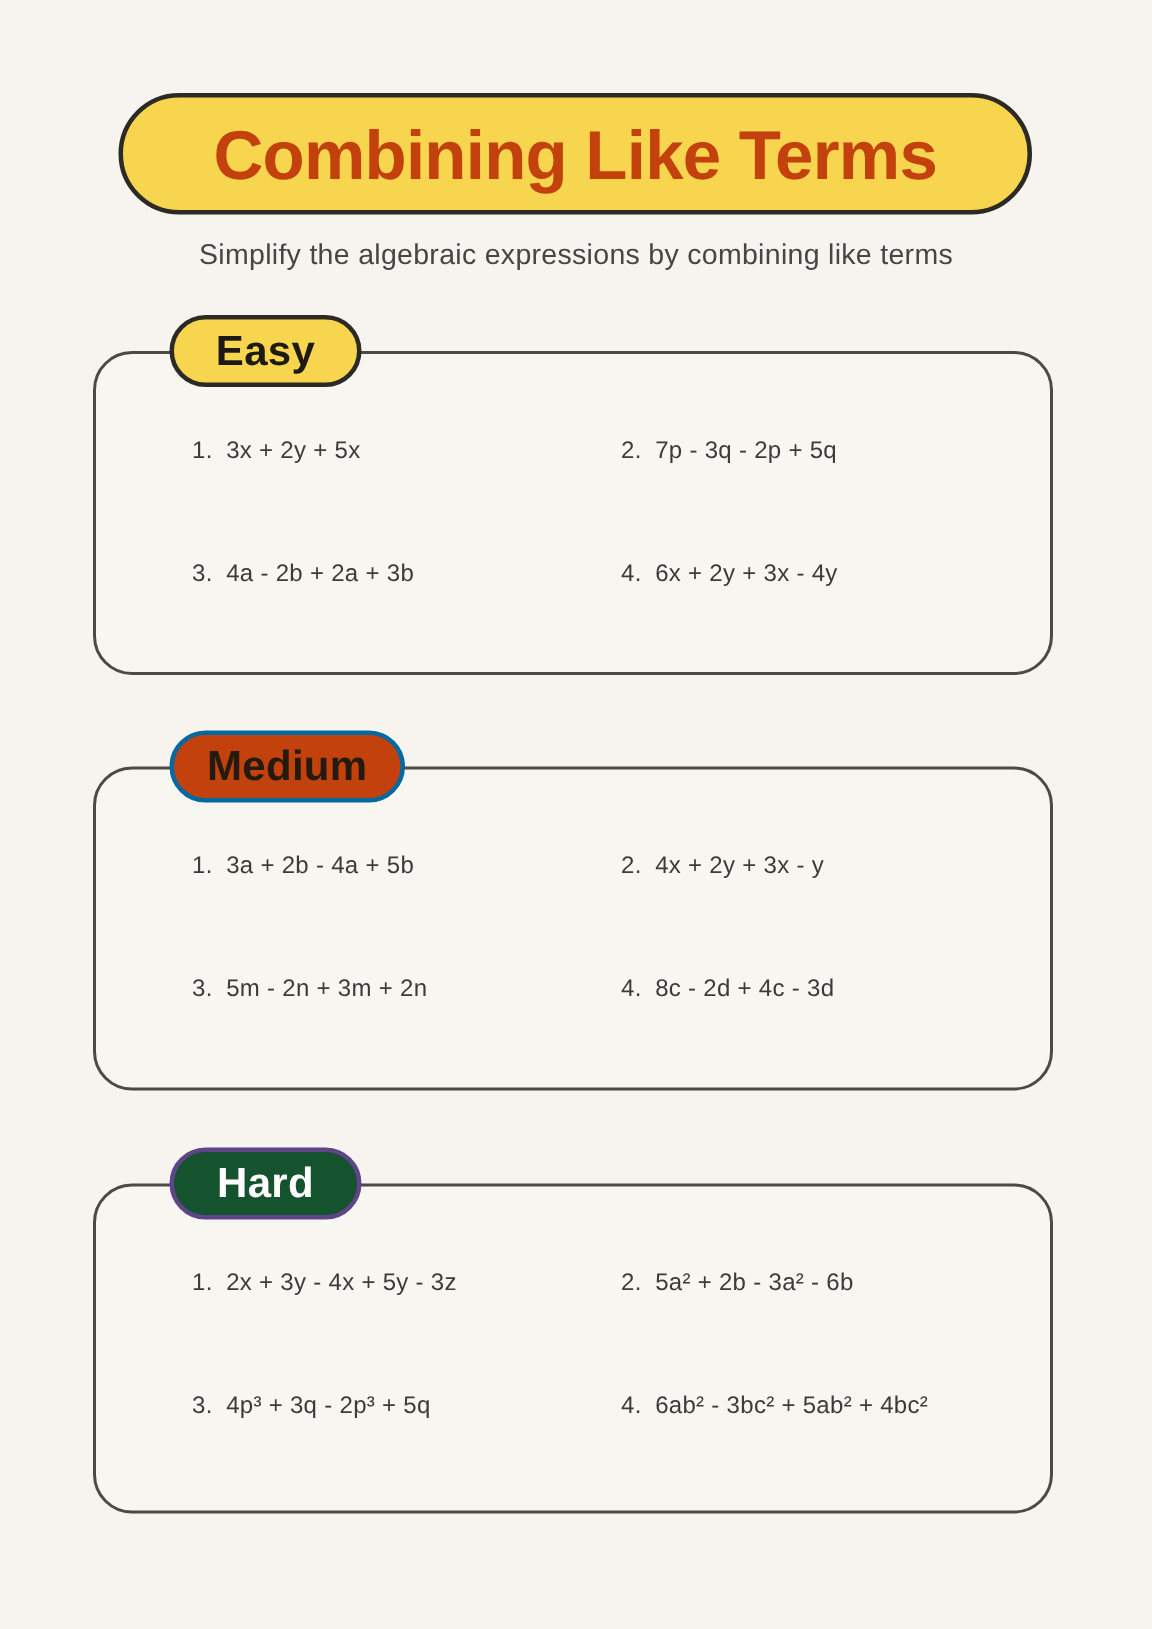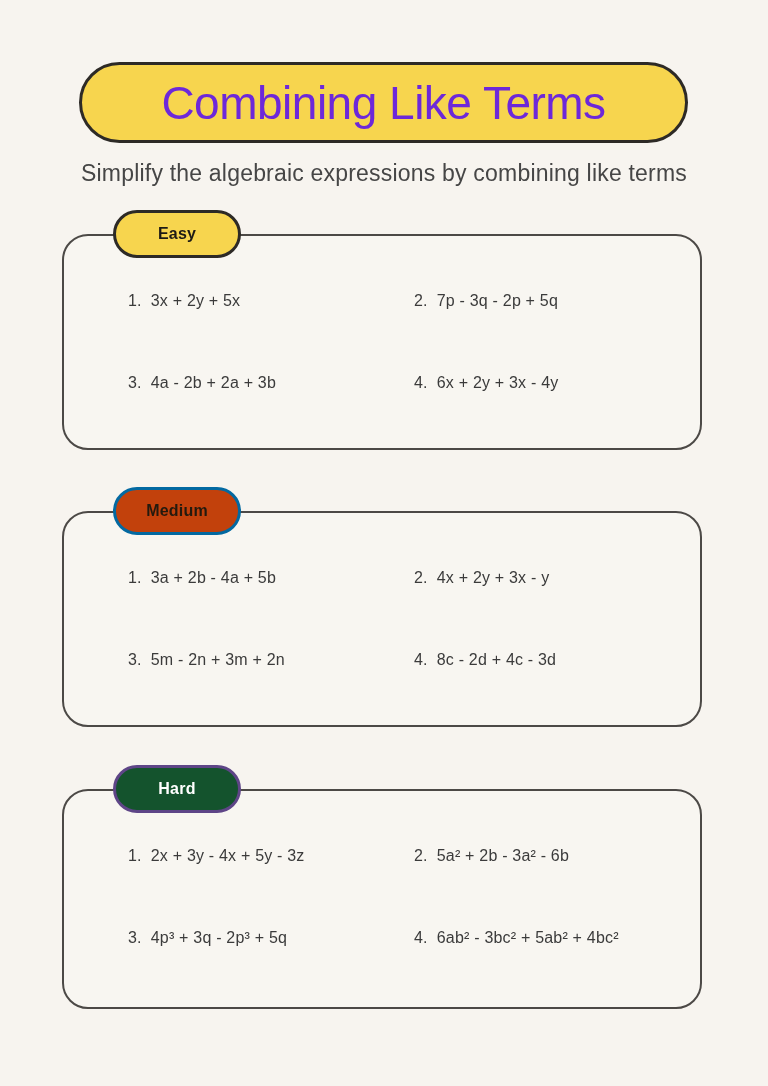--- a/index.html
+++ b/index.html
@@ -15,48 +15,48 @@
   
   .title-pill {
     position:absolute; left:79px; top:62px;
     width:609px; height:81px;
     background:#F7D54E;
     border:3px solid #2D2A26;
     border-radius:42px;
     display:flex; align-items:center; justify-content:center;
   }
   .title-text {
-    font-size:46px; font-weight:normal; color:#6d28d9;
+    font-size:46px; font-weight:bold; color:#c2410c;
     letter-spacing:-0.5px; white-space:nowrap;
   }
   .subtitle {
     position:absolute; top:160px; left:0; width:100%;
     text-align:center;
-    font-size:23px; color:#464646; letter-spacing:0.2px;
+    font-size:19px; color:#464646; letter-spacing:0.2px;
   }
   
   .level { position:absolute; left:62px; width:640px; height:246px; }
   .level-easy   { top:210px; }
   .level-medium { top:487px; }
   .level-hard   { top:765px; }
   .box {
     position:absolute; left:0; right:0; top:24px; height:216px;
     border:2px solid #4C4946;
     border-radius:26px;
     background:#F8F6F1;
   }
   .level-hard .box { height:220px; }
   .badge {
     position:absolute; left:51px; top:0;
     min-width:128px; height:48px;
     padding:0 22px;
     border-radius:26px;
     display:flex; align-items:center; justify-content:center;
     z-index:2;
-    font-size:16px; font-weight:bold; letter-spacing:0.2px;
+    font-size:28px; font-weight:bold; letter-spacing:0.2px;
   }
   .badge-easy   { background:#F7D54E; border:3px solid #2D2A26; color:#1d1a15; }
   .badge-medium { background:#c2410c; border:3px solid #0369a1; color:#241a0e; }
   .badge-hard   { background:#14532d; border:3px solid #5E4587; color:#FFFFFF; }
   .problems {
     position:absolute; left:66px; right:10px; top:50px;
     display:grid;
     grid-template-columns:286px 1fr;
     grid-template-rows:82px 82px;
     align-items:center;

